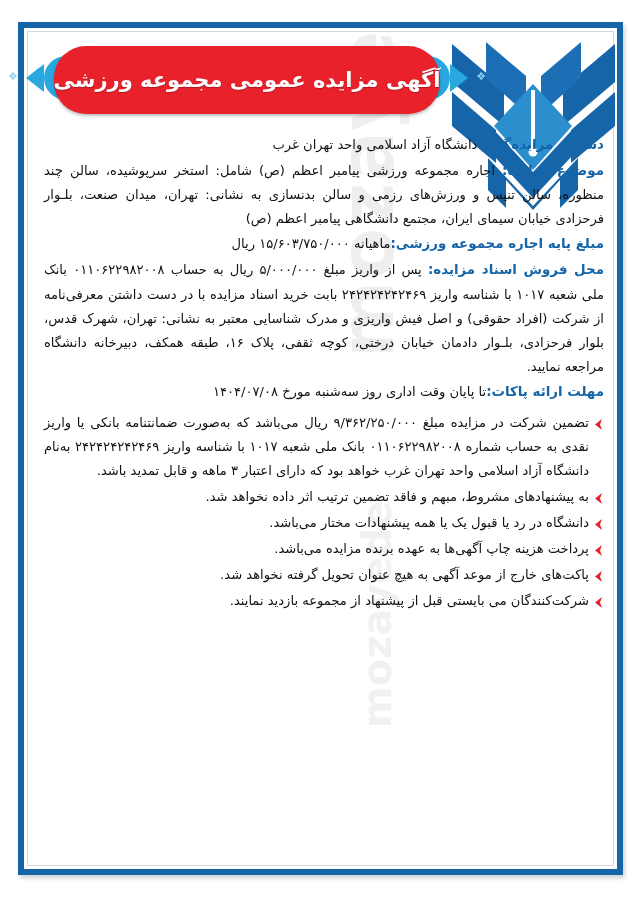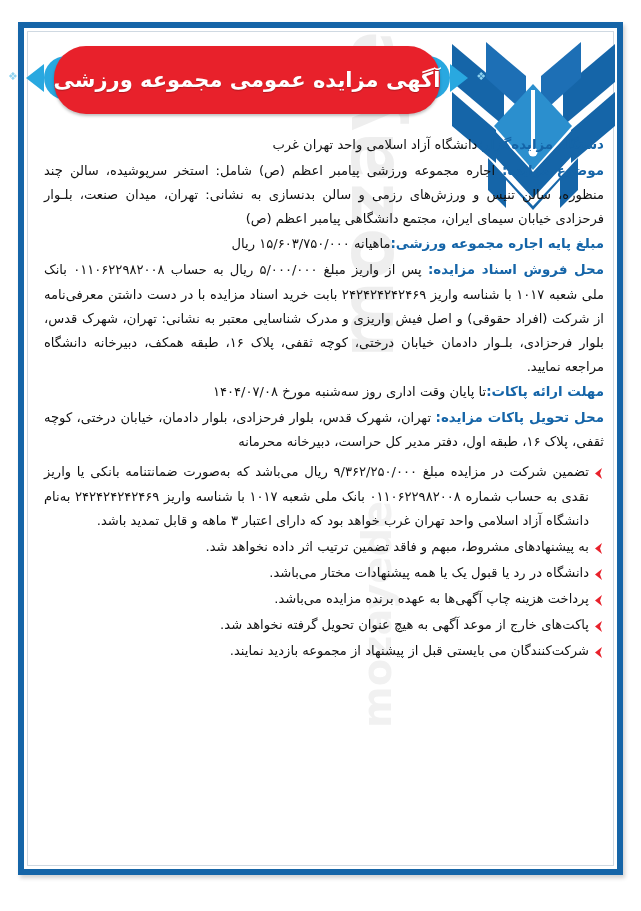--- a/index.html
+++ b/index.html
@@ -280,24 +280,20 @@
 
       <p class="para">
         <span class="lbl">محل فروش اسناد مزایده:</span>
         <span>پس از واریز مبلغ ۵/۰۰۰/۰۰۰ ریال به حساب ۰۱۱۰۶۲۲۹۸۲۰۰۸ بانک ملی شعبه ۱۰۱۷ با شناسه واریز ۲۴۲۴۲۴۲۴۲۴۶۹ بابت خرید اسناد مزایده با در دست داشتن معرفی‌نامه از شرکت (افراد حقوقی) و اصل فیش واریزی و مدرک شناسایی معتبر به نشانی: تهران، شهرک قدس، بلوار فرحزادی، بلـوار دادمان خیابان درختی، کوچه ثقفی، پلاک ۱۶، طبقه همکف، دبیرخانه دانشگاه مراجعه نمایید.</span>
       </p>
 
       <p class="para">
         <span class="lbl">مهلت ارائه پاکات:</span><span>تا پایان وقت اداری روز سه‌شنبه مورخ ۱۴۰۴/۰۷/۰۸</span>
       </p>
 
-      <p class="para">
-        <span class="lbl">محل تحویل پاکات مزایده:</span>
-        <span>تهران، شهرک قدس، بلوار فرحزادی، بلوار دادمان، خیابان درختی، کوچه ثقفی، پلاک ۱۶، طبقه اول، دفتر مدیر کل حراست، دبیرخانه محرمانه</span>
-      </p>
 
       <div class="bullets">
 
         <div class="bullet-row big">
           <span class="chev">
             <svg viewBox="0 0 11 13" xmlns="http://www.w3.org/2000/svg">
                 <path d="M9 1 L2 6.5 L9 12 L7 6.5 Z" fill="#e8212b"></path>
               </svg>
           </span>
           <span class="bullet-text">تضمین شرکت در مزایده مبلغ ۹/۳۶۲/۲۵۰/۰۰۰ ریال می‌باشد که به‌صورت ضمانتنامه بانکی یا واریز نقدی به حساب شماره ۰۱۱۰۶۲۲۹۸۲۰۰۸ بانک ملی شعبه ۱۰۱۷ با شناسه واریز ۲۴۲۴۲۴۲۴۲۴۶۹ به‌نام دانشگاه آزاد اسلامی واحد تهران غرب خواهد بود که دارای اعتبار ۳ ماهه و قابل تمدید باشد.</span>

